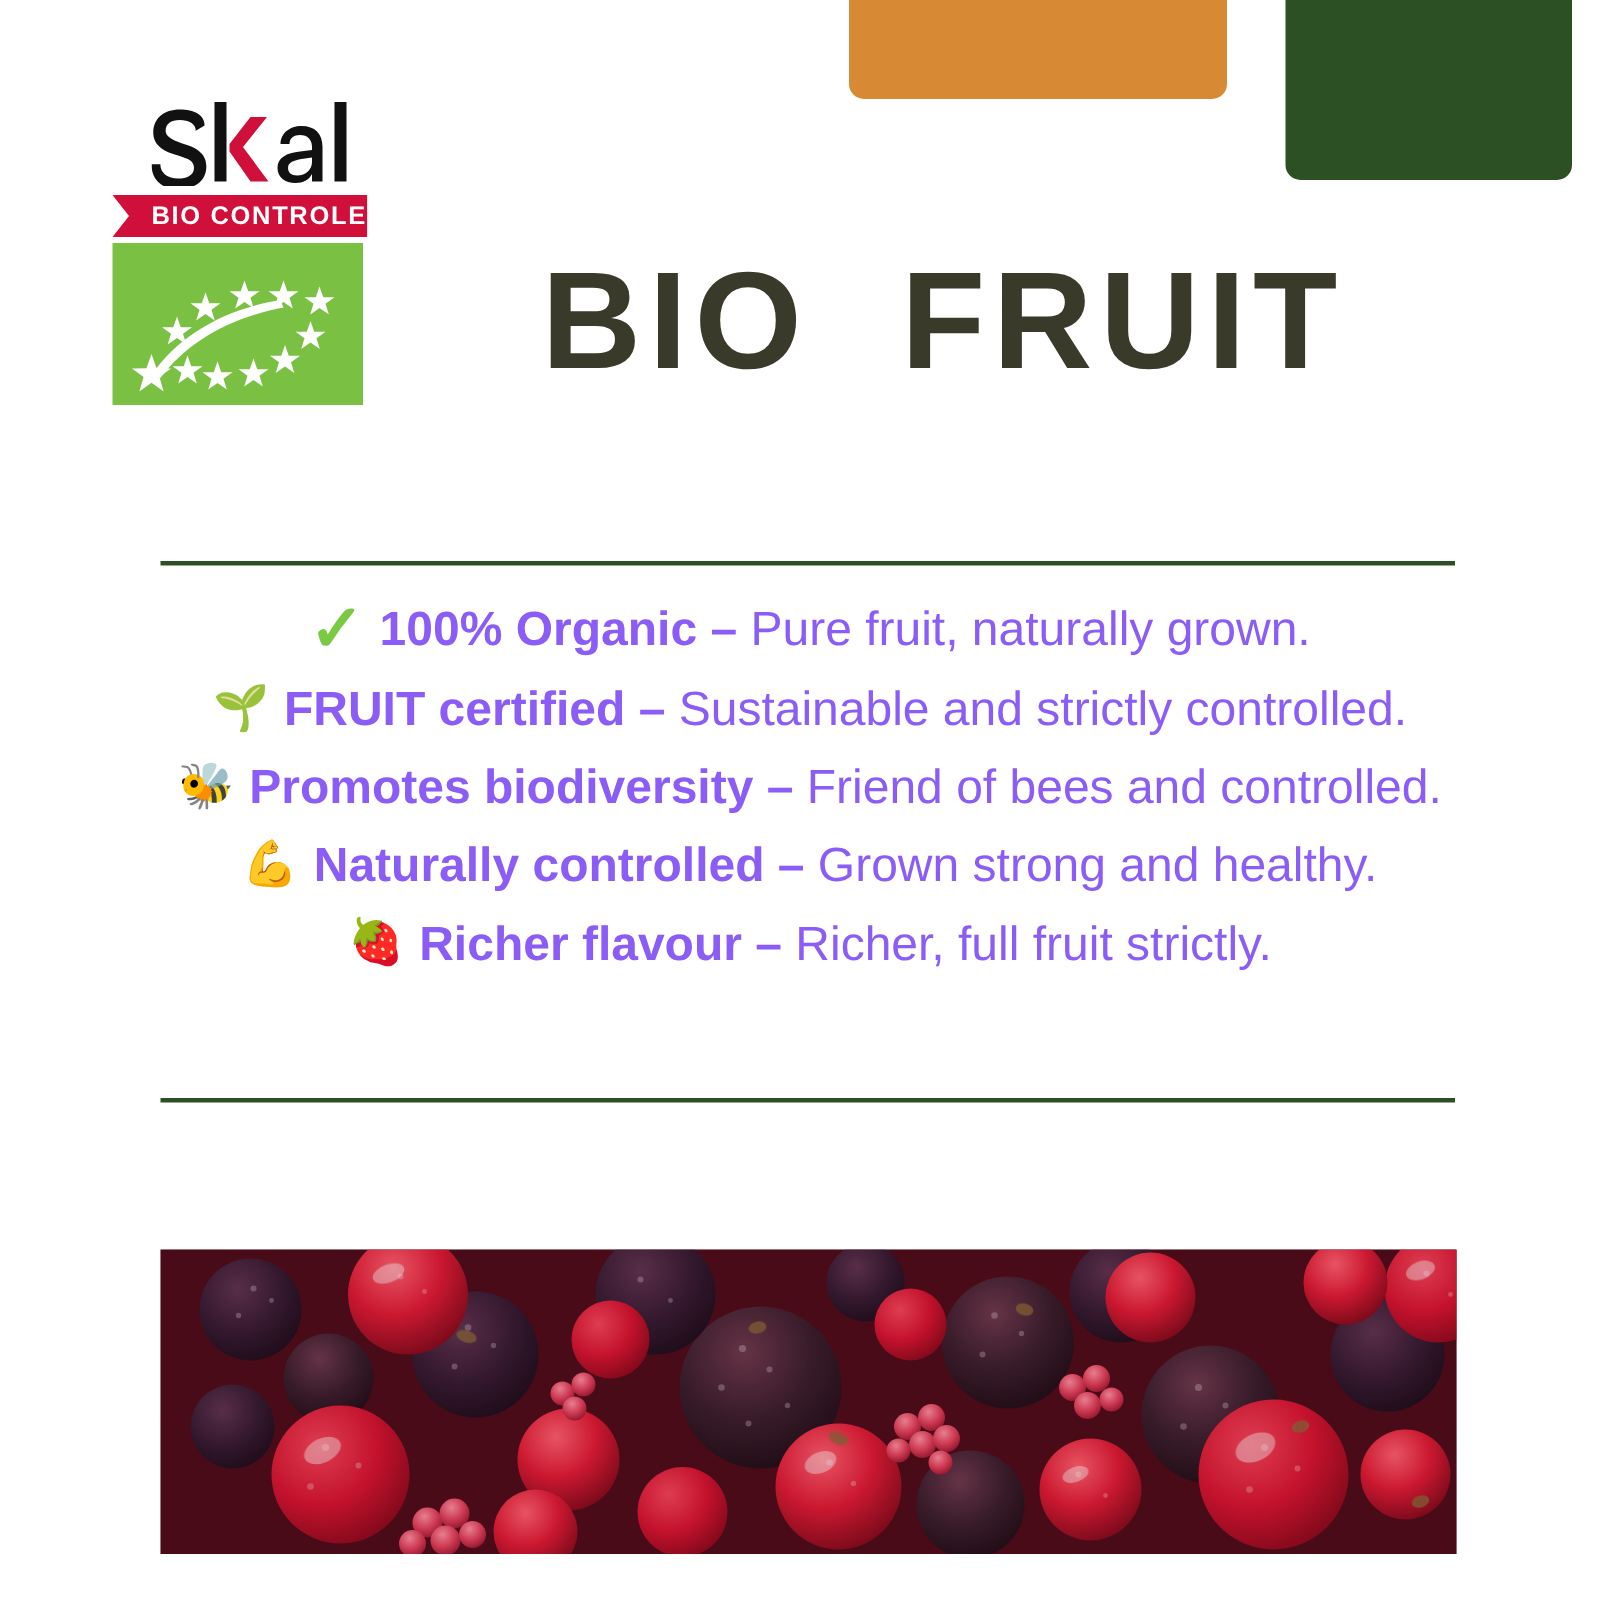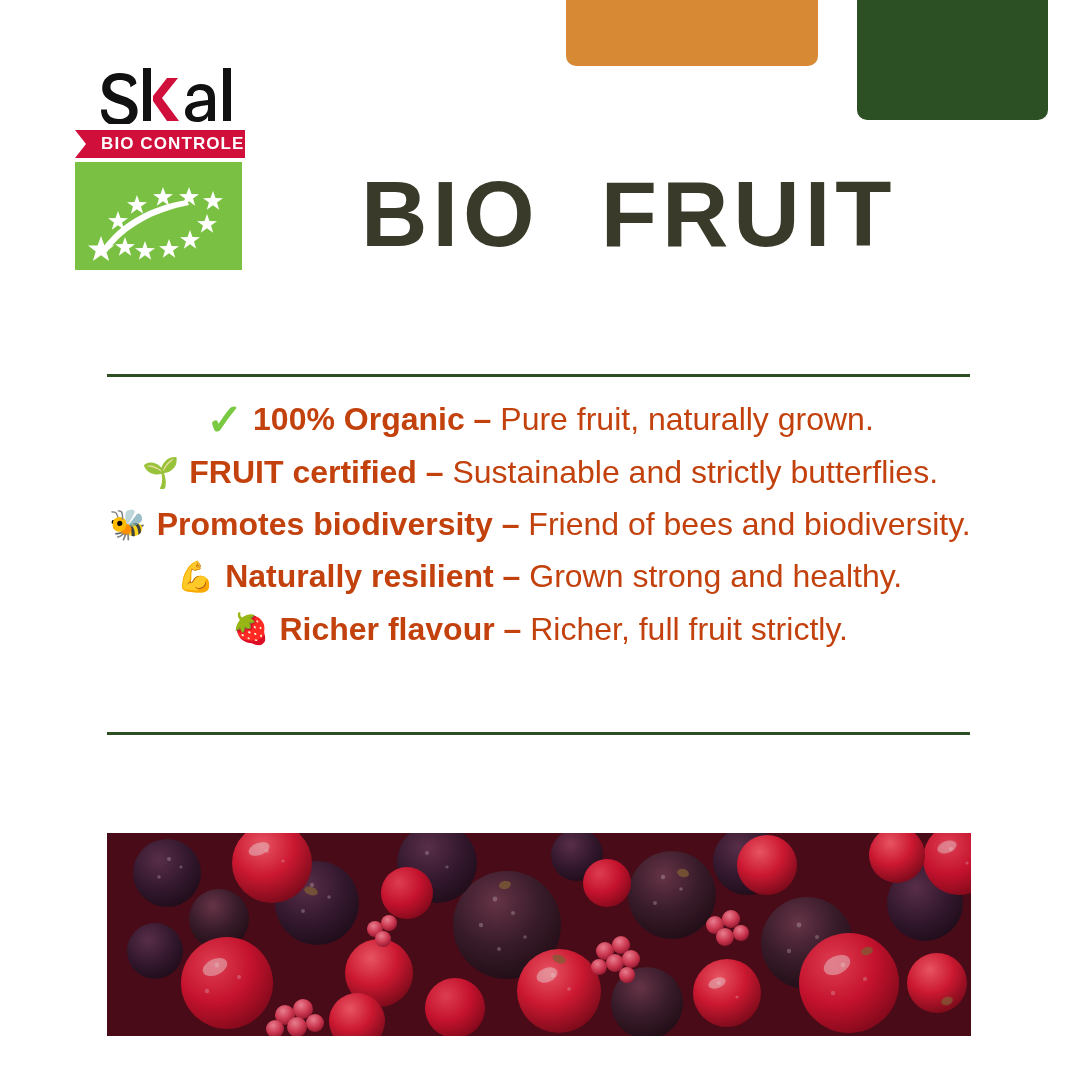--- a/index.html
+++ b/index.html
@@ -97,21 +97,21 @@
   }
   .feature-icon {
     font-size:30px;
     line-height:1;
     display:inline-block;
     flex:0 0 auto;
   }
   .feature-icon.check { color:#7ac943; font-size:44px; font-weight:bold; }
   .feature-text {
     font-size:32px;
-    color:#c2410c;
+    color:#8b5cf6;
   }
   .feature-text .lead { font-weight:bold; }
 
   
   .photo {
     position:absolute; left:107px; top:833px;
     width:864px; height:203px;
     overflow:hidden;
     background:#5c0f1c;
   }
@@ -175,31 +175,31 @@
 
   <div class="features">
 
     <div class="feature-row">
       <span class="feature-icon check">✓</span>
       <span class="feature-text"><span class="lead">100% Organic – </span><span>Pure fruit, naturally grown.</span></span>
     </div>
 
     <div class="feature-row">
       <span class="feature-icon">🌱</span>
-      <span class="feature-text"><span class="lead">FRUIT certified – </span><span>Sustainable and strictly butterflies.</span></span>
+      <span class="feature-text"><span class="lead">FRUIT certified – </span><span>Sustainable and strictly controlled.</span></span>
     </div>
 
     <div class="feature-row">
       <span class="feature-icon">🐝</span>
-      <span class="feature-text"><span class="lead">Promotes biodiversity – </span><span>Friend of bees and biodiversity.</span></span>
+      <span class="feature-text"><span class="lead">Promotes biodiversity – </span><span>Friend of bees and controlled.</span></span>
     </div>
 
     <div class="feature-row">
       <span class="feature-icon">💪</span>
-      <span class="feature-text"><span class="lead">Naturally resilient – </span><span>Grown strong and healthy.</span></span>
+      <span class="feature-text"><span class="lead">Naturally controlled – </span><span>Grown strong and healthy.</span></span>
     </div>
 
     <div class="feature-row">
       <span class="feature-icon">🍓</span>
       <span class="feature-text"><span class="lead">Richer flavour – </span><span>Richer, full fruit strictly.</span></span>
     </div>
 
   </div>
 
   <div class="photo">

